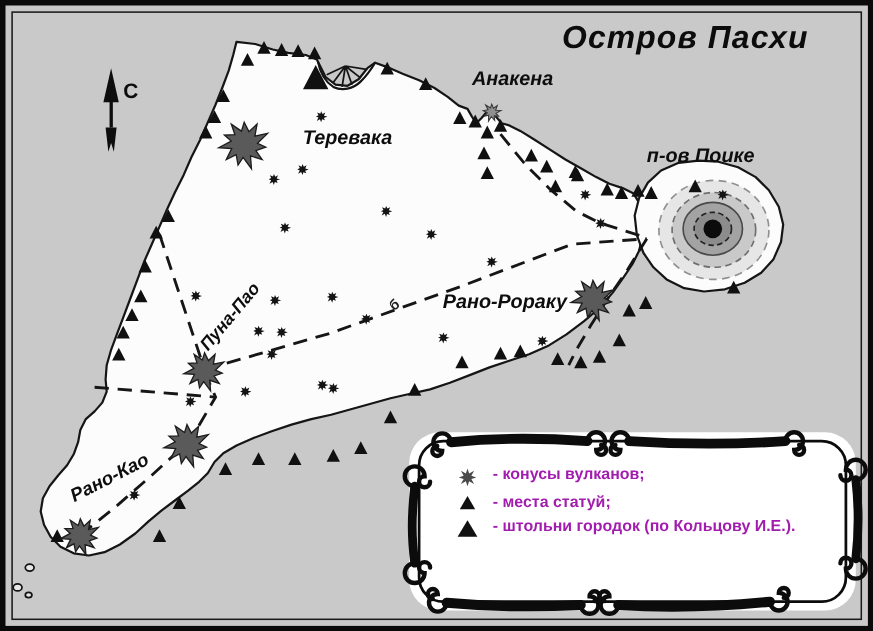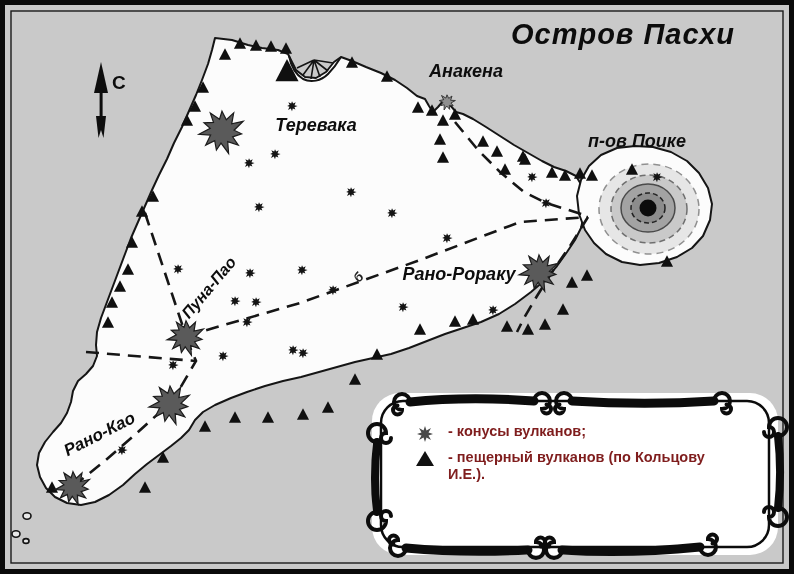--- a/index.html
+++ b/index.html
@@ -13,21 +13,21 @@
   .adit{font-family:"Liberation Sans",sans-serif;font-weight:700;font-size:13px;fill:#222;}
   .dashline{fill:none;stroke:#161616;stroke-width:2.6;stroke-dasharray:13 8;}
   .cone{fill:#141414;}
   .statue{fill:#101010;}
   .major{fill:#5a5a5a;stroke:#1c1c1c;stroke-width:1.2;}
   .minor{fill:#8f8f8f;stroke:#3a3a3a;stroke-width:1;}
   .islet{fill:#e8e8e8;stroke:#141414;stroke-width:1.6;}
   .legend{position:absolute;left:402px;top:423px;width:360px;}
   .leg-row{display:flex;align-items:flex-start;margin-bottom:5px;}
   .leg-sym{width:46px;flex:0 0 46px;display:flex;justify-content:center;padding-top:1px;}
-  .leg-text{font-weight:700;font-size:14.5px;line-height:1.18;color:#7f1d1d;width:296px;}
+  .leg-text{font-weight:700;font-size:14.5px;line-height:1.18;color:#a21caf;width:296px;}
 </style>
 </head>
 <body>
 
 <div class="stage">
   <svg class="mainmap" width="794" height="574" viewBox="0 0 794 574">
 
     <rect x="2.5" y="2.5" width="789" height="569" fill="#c9c9c9" stroke="#0a0a0a" stroke-width="5"></rect>
     <rect x="11" y="11" width="772" height="552" fill="none" stroke="#1a1a1a" stroke-width="1.4"></rect>
 
@@ -201,20 +201,28 @@
     <div class="leg-row">
       <span class="leg-sym">
         <svg width="20" height="20" viewBox="0 0 20 20">
             <path fill="#4a4a4a" d="M10,2 L11.5,6.5 L16,4 L13.5,8.5 L18,10 L13.5,11.5 L16,16 L11.5,13.5 L10,18 L8.5,13.5 L4,16 L6.5,11.5 L2,10 L6.5,8.5 L4,4 L8.5,6.5 Z"></path>
           </svg>
       </span>
       <span class="leg-text">- конусы вулканов;</span>
     </div>
     <div class="leg-row">
       <span class="leg-sym">
+        <svg width="16" height="15" viewBox="0 0 16 15">
+            <path fill="#111" d="M8,1 L15,13 L1,13 Z"></path>
+          </svg>
+      </span>
+      <span class="leg-text">- места статуй;</span>
+    </div>
+    <div class="leg-row">
+      <span class="leg-sym">
         <svg width="20" height="18" viewBox="0 0 20 18">
             <path fill="#111" d="M10,1 L19,16 L1,16 Z"></path>
           </svg>
       </span>
-      <span class="leg-text">- пещерный вулканов (по Кольцову И.Е.).</span>
+      <span class="leg-text">- штольни городок (по Кольцову И.Е.).</span>
     </div>
   </div>
 </div>
 
 </body></html>

